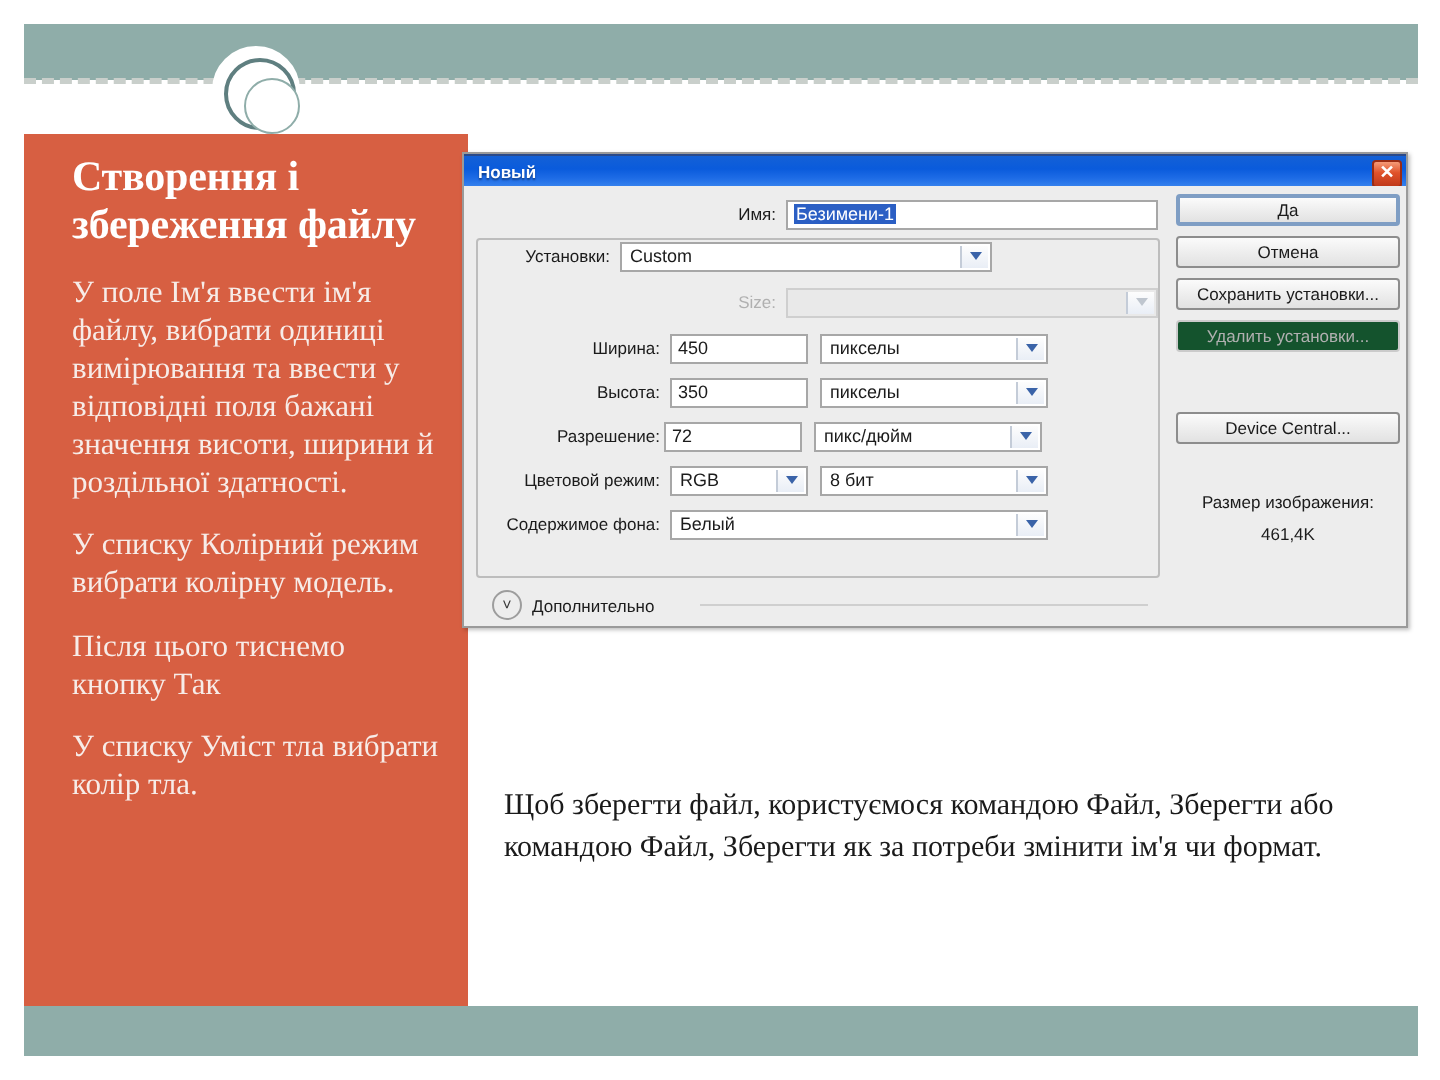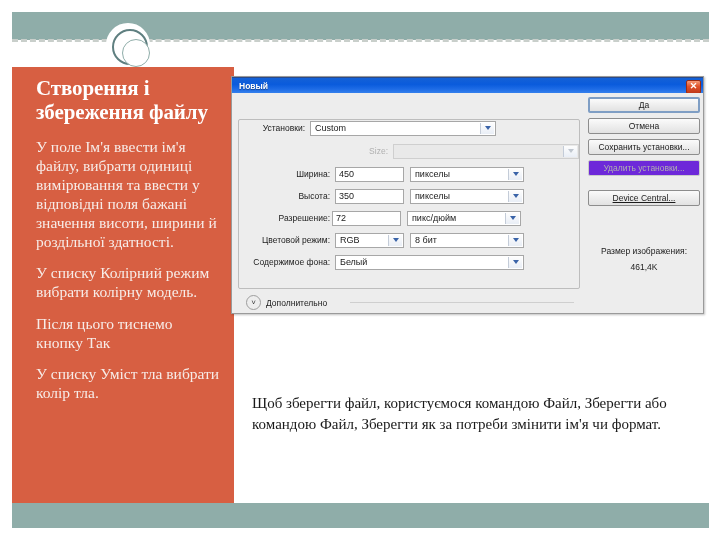--- a/index.html
+++ b/index.html
@@ -177,21 +177,21 @@
     width:112px;height:16px;box-sizing:border-box;
     background:linear-gradient(180deg,#fbfbfb 0%,#eeeeee 50%,#e2e2e2 100%);
     border:1px solid #8d8d8d;border-radius:2px;
     font-size:8.5px;color:#1b1b1b;
     display:flex;align-items:center;justify-content:center;
     margin-bottom:5px;
     font-family:"Liberation Sans", sans-serif;
     white-space:nowrap;
   }
   .btn.primary{border:2px solid #7f9ec4;text-align:right;}
-  .btn.dim{color:#b0b0b0;border-color:#cbcbcb;background:#6d28d9;}
+  .btn.dim{color:#b0b0b0;border-color:#cbcbcb;background:#14532d;}
   .imgsize{
     position:absolute;left:356px;top:150px;width:112px;text-align:center;
     font-size:8.5px;color:#1b1b1b;line-height:1.9;
     font-family:"Liberation Sans", sans-serif;
   }
 </style>
 </head>
 <body>
 
 <div id="slide">
@@ -220,20 +220,26 @@
 
     <div class="dlg-titlebar">
       <span class="dlg-title">Новый</span>
       <span class="dlg-close">✕</span>
     </div>
 
     <div class="dlg-body">
 
       <div class="grp"></div>
 
+      <div class="row" style="left:6px;top:6px;width:342px;">
+        <span class="lab" style="width:150px;">Имя:</span>
+        <span class="tbox" style="margin-left:5px;width:186px;">
+            <span class="sel-hl">Безимени-1</span>
+          </span>
+      </div>
 
       <div class="row" style="left:6px;top:27px;width:342px;">
         <span class="lab" style="width:67px;">Установки:</span>
         <span class="sel" style="margin-left:5px;width:186px;">
           <span>Custom</span>
           <span class="arrow">
               <i></i>
             </span>
         </span>
       </div>
@@ -311,21 +317,21 @@
         <span class="adv-btn">˅</span>
         <span class="adv-lab">Дополнительно</span>
       </div>
       <div class="adv-rule"></div>
 
       <div class="btncol">
         <div class="btn primary">Да</div>
         <div class="btn">Отмена</div>
         <div class="btn">Сохранить установки...</div>
         <div class="btn dim">Удалить установки...</div>
-        <div class="btn" style="margin-top:14px;text-decoration:underline;">Device Central...</div>
+        <div class="btn" style="margin-top:30px;">Device Central...</div>
       </div>
 
       <div class="imgsize">
         <div>Размер изображения:</div>
         <div>461,4K</div>
       </div>
 
     </div>
   </div>
 

